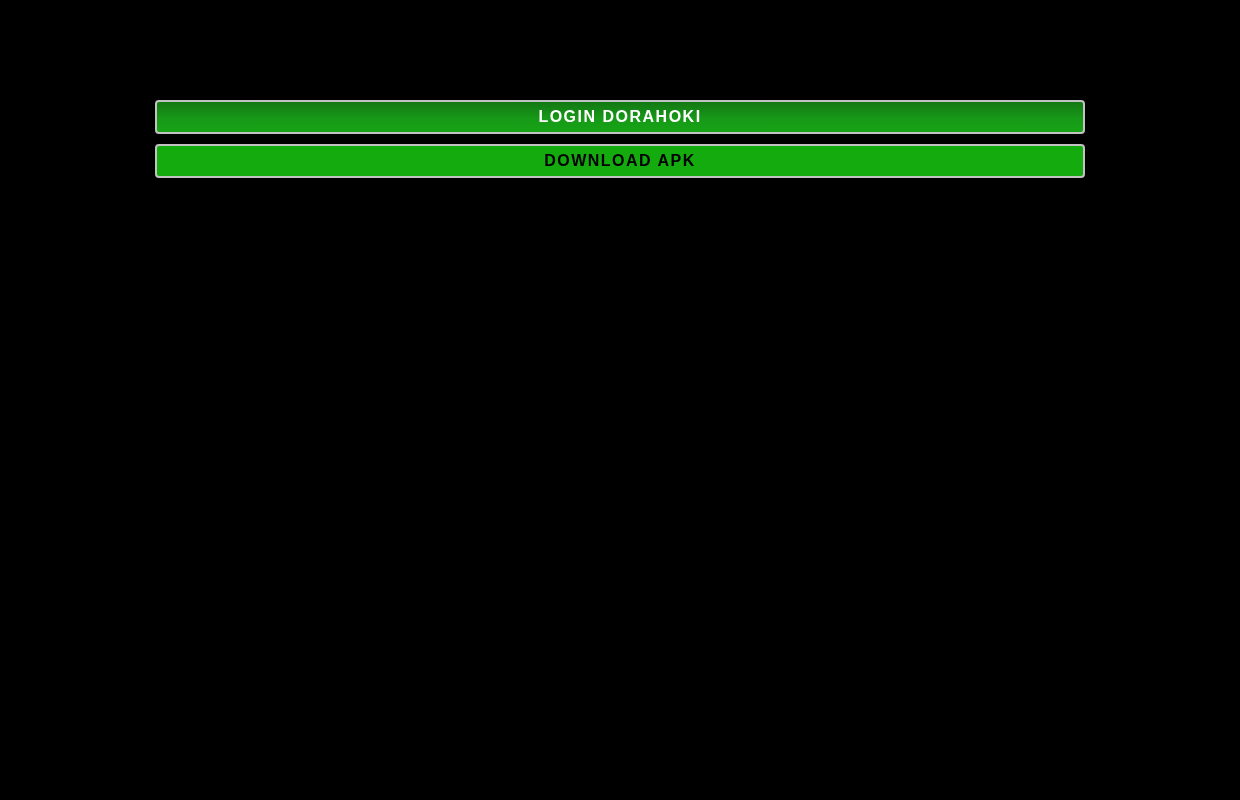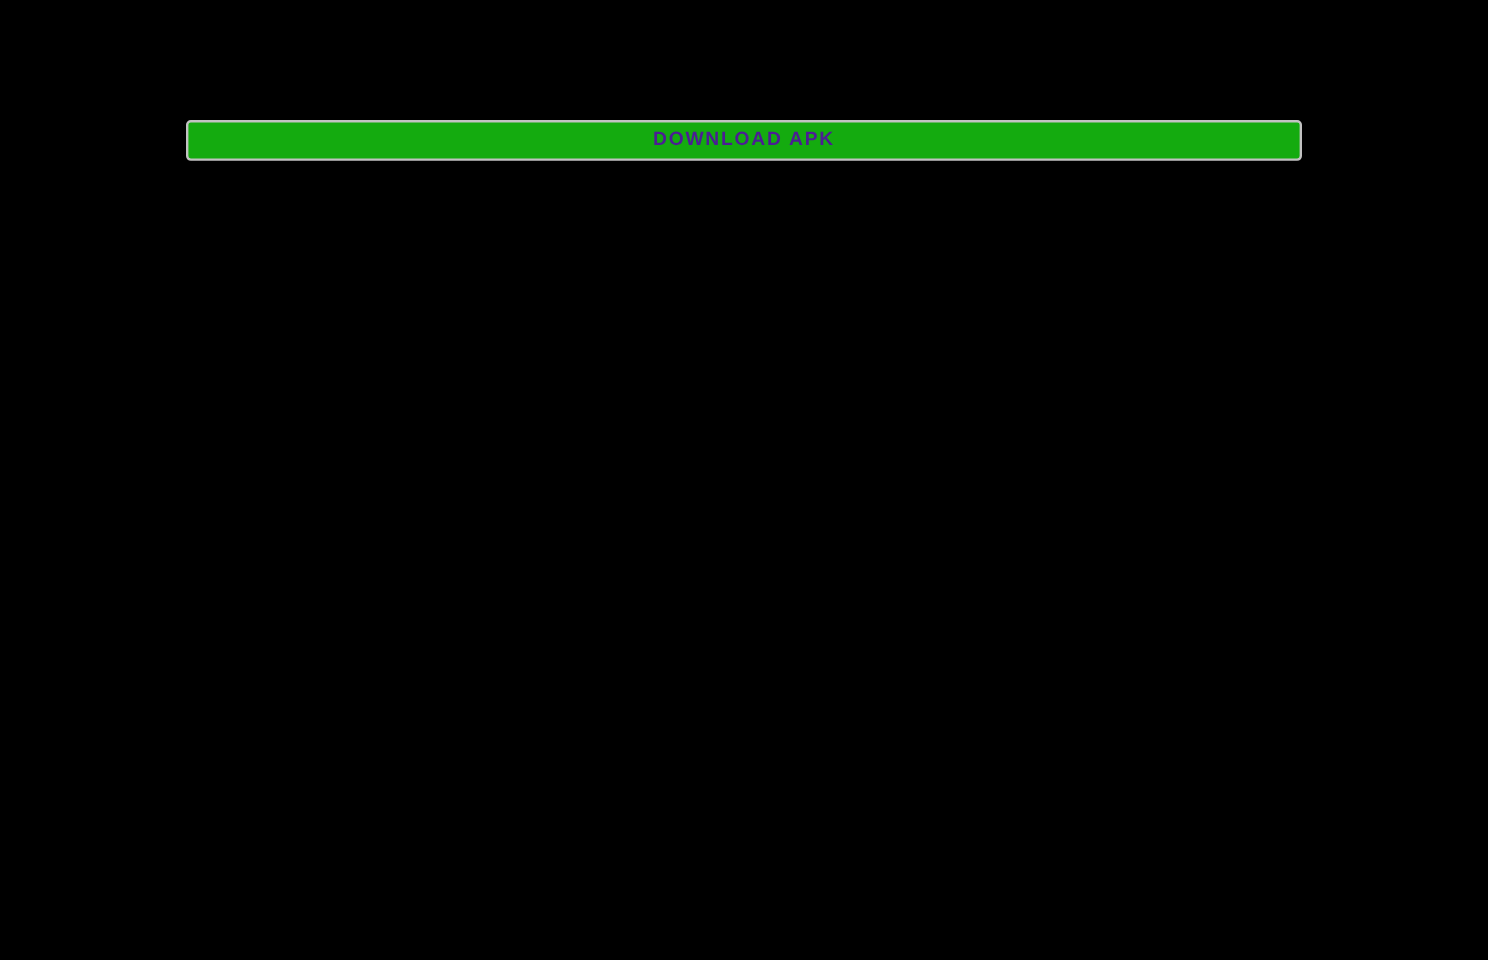--- a/index.html
+++ b/index.html
@@ -32,21 +32,22 @@
       letter-spacing: 1.5px;
       text-decoration: none;
       cursor: pointer;
     }
     .btn-gradient {
       background: linear-gradient(to bottom, #137813 0%, #179917 55%, #16a416 100%);
       color: #ffffff;
     }
     .btn-flat {
       background: #14ab0f;
-      color: #4c1d95;
+      color: #000000;
     }
   </style>
 </head>
 <body>
 
 <div class="btn-stack">
+  <a class="btn btn-gradient">LOGIN DORAHOKI</a>
   <a class="btn btn-flat">DOWNLOAD APK</a>
 </div>
 
 </body></html>

